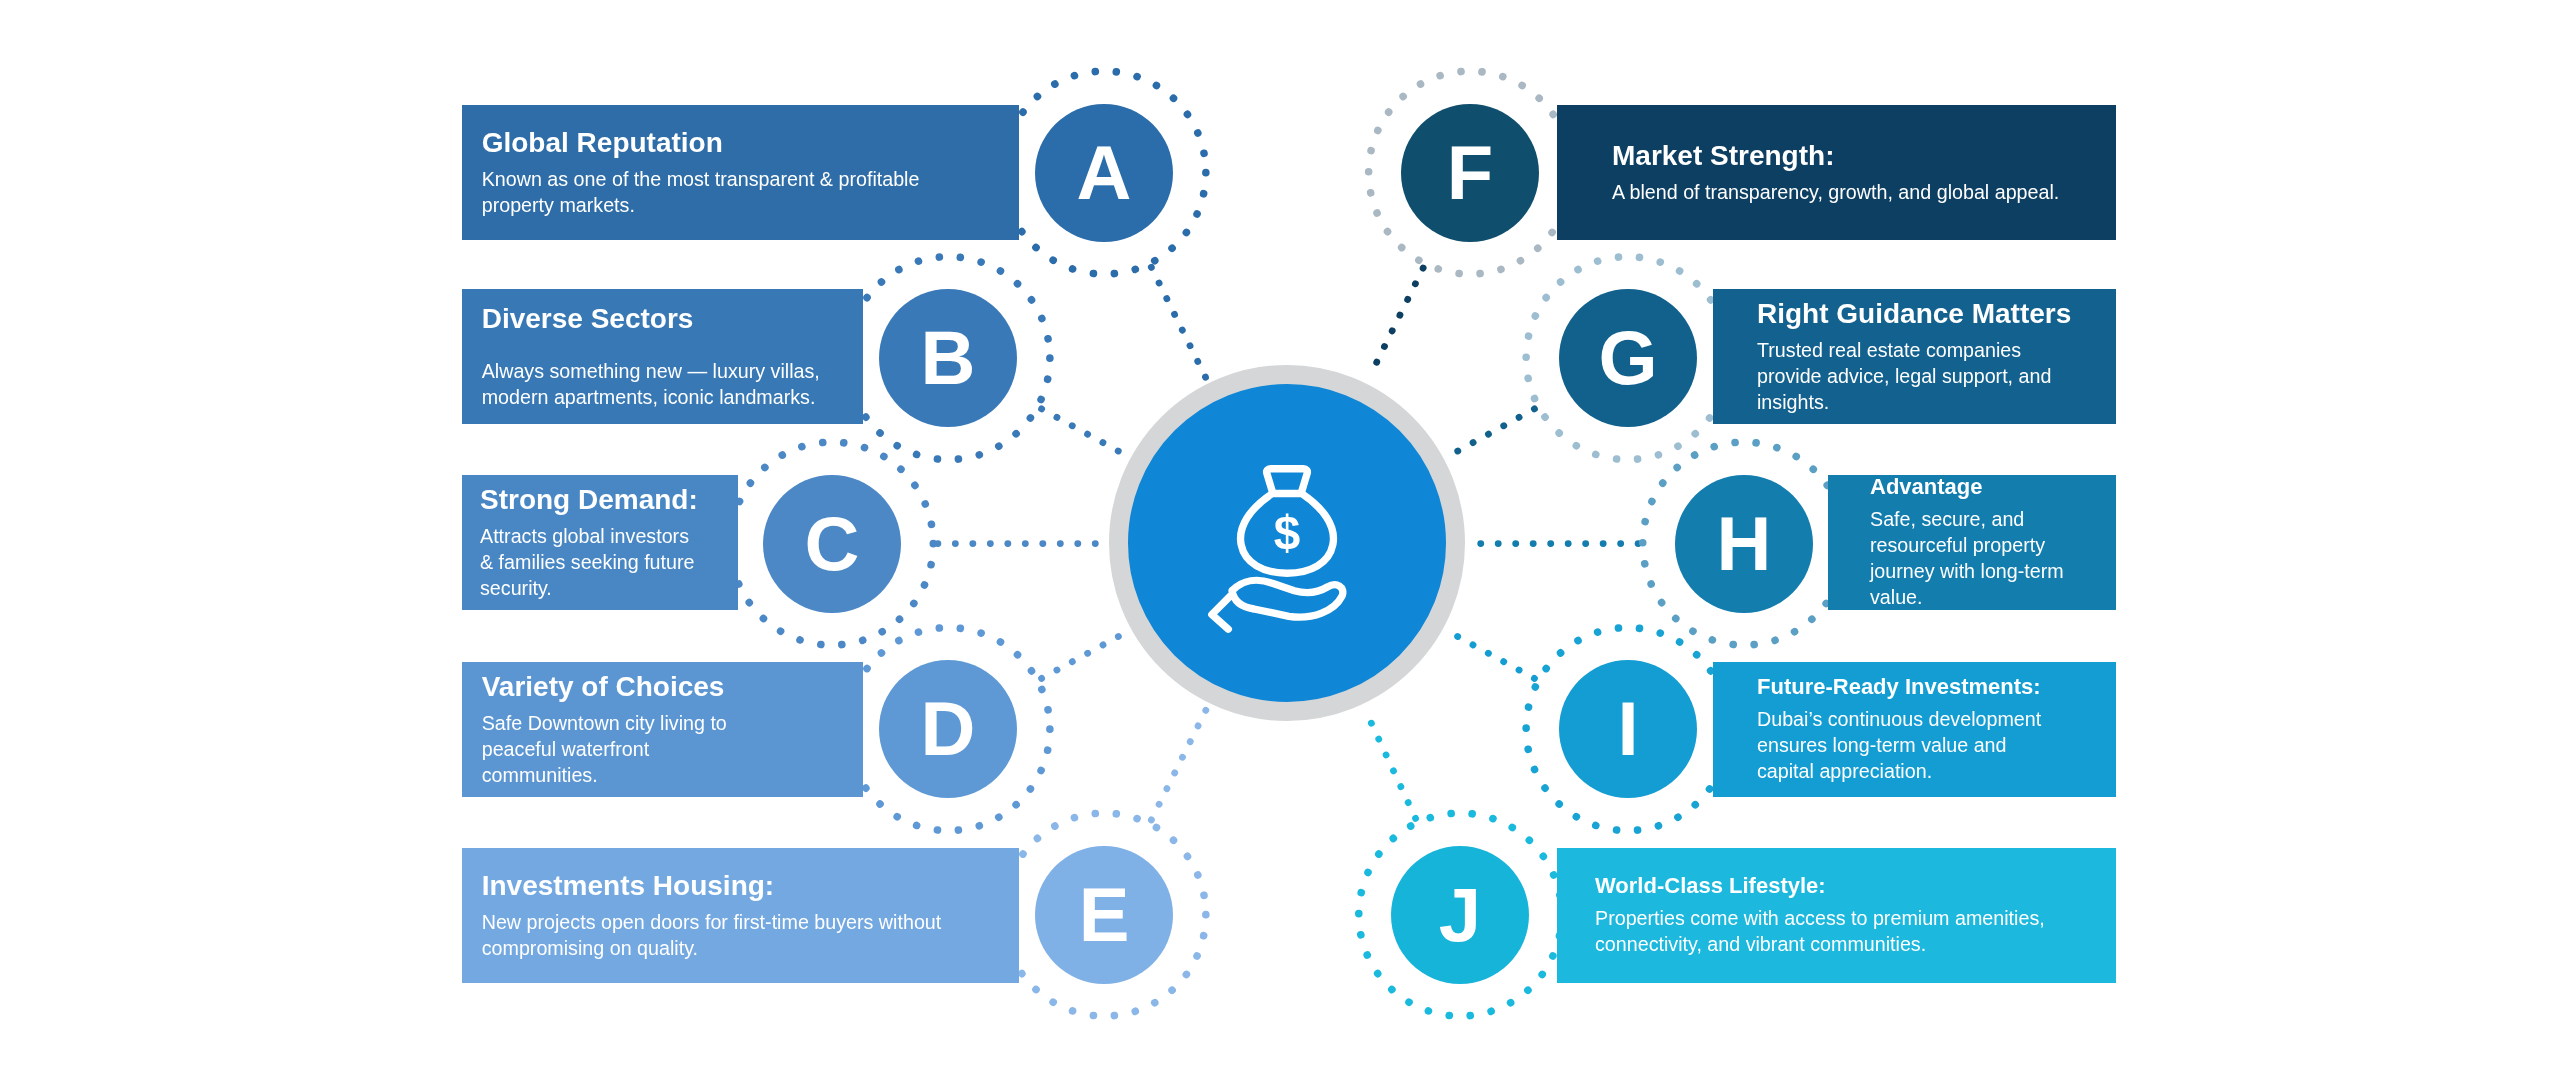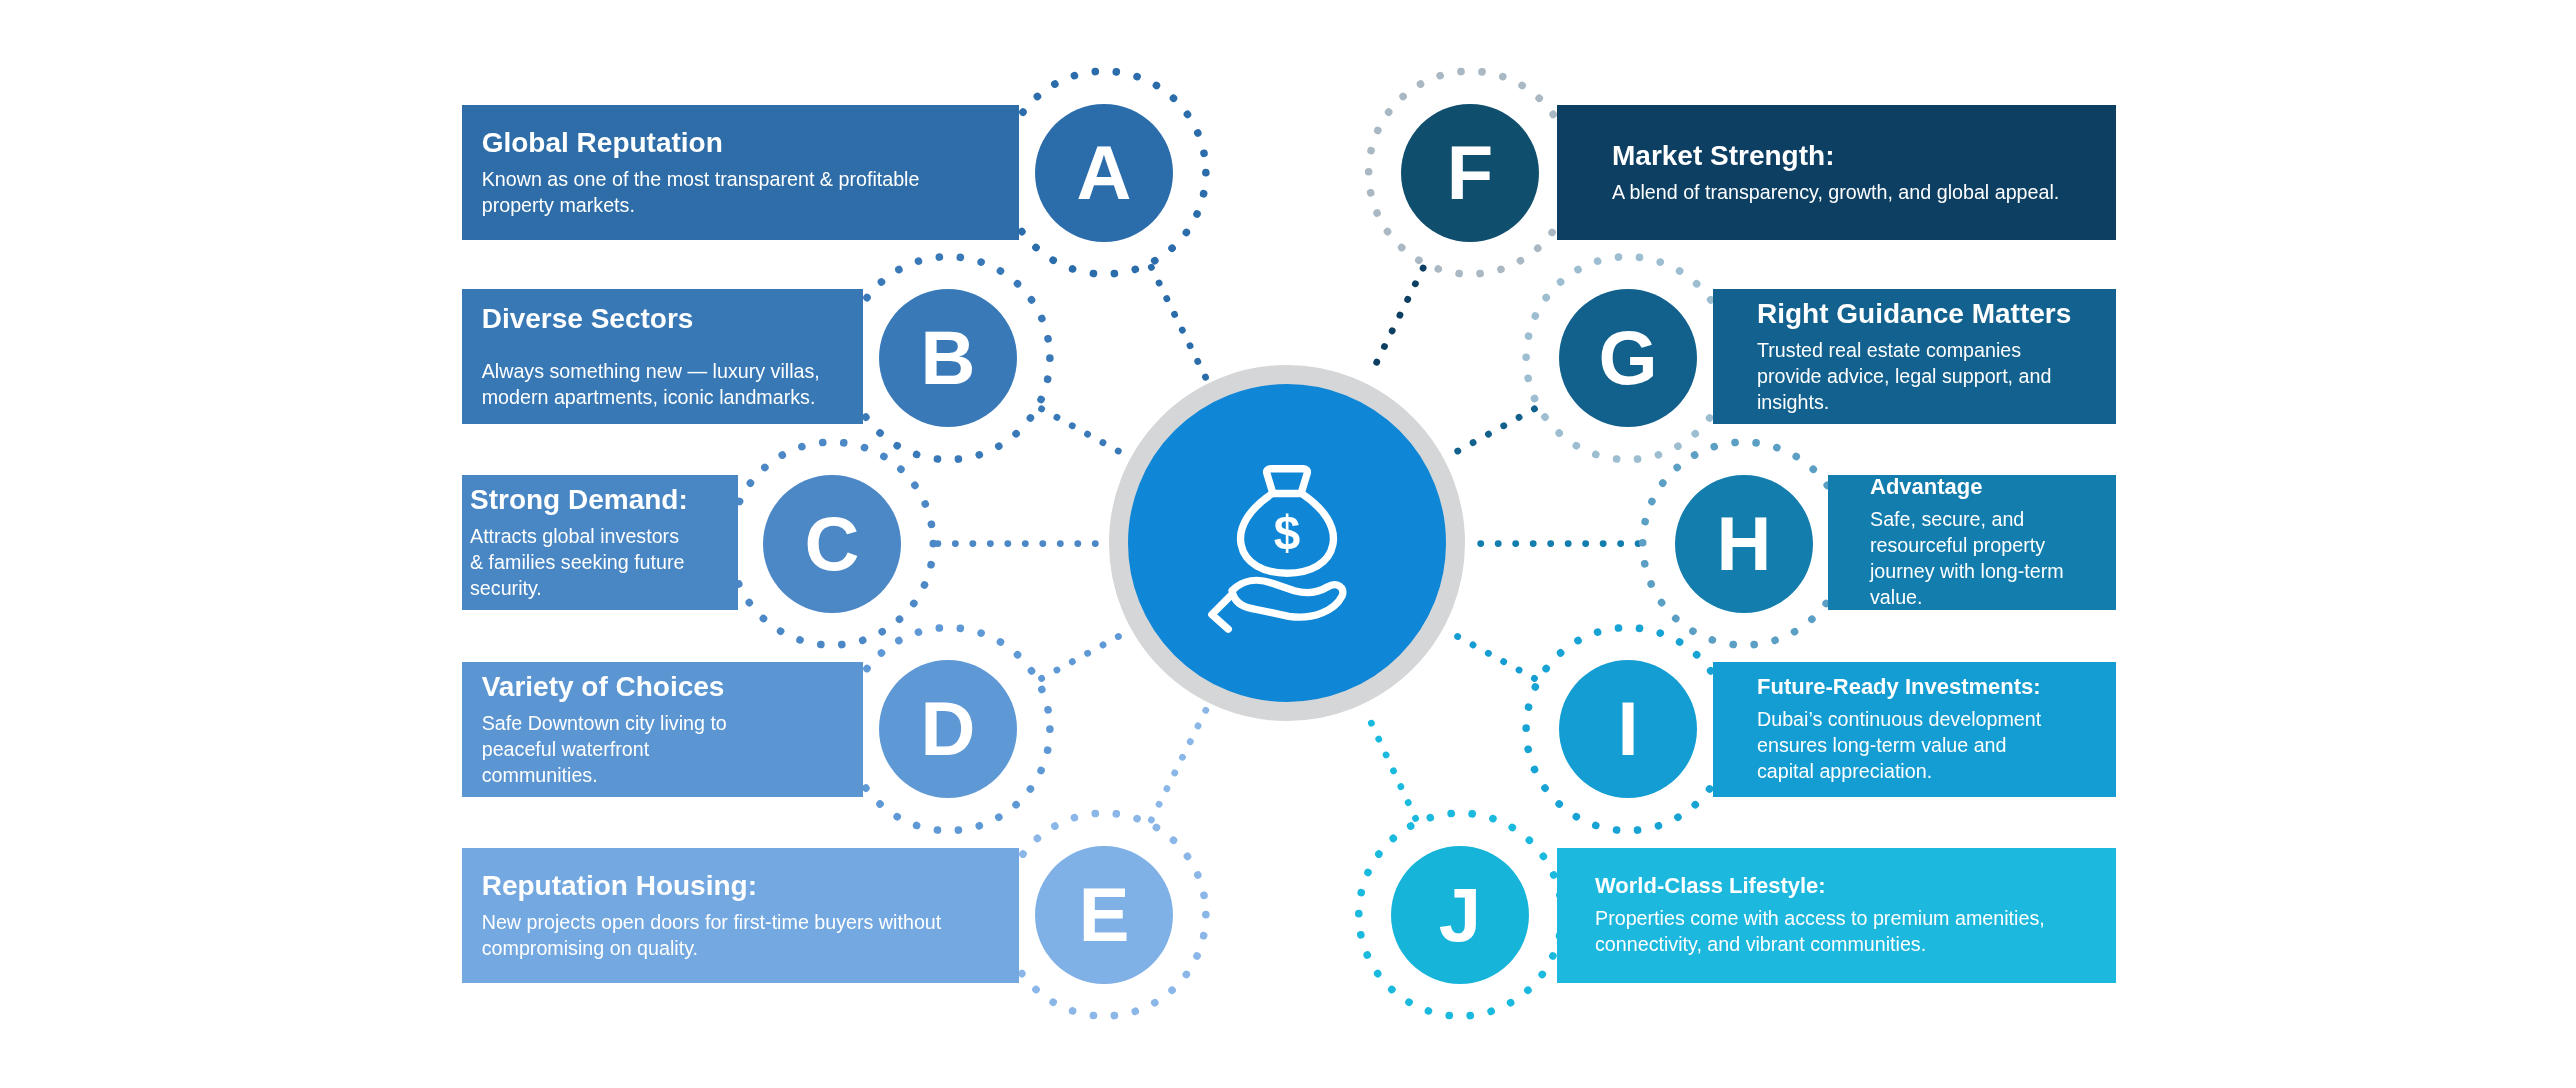--- a/index.html
+++ b/index.html
@@ -104,30 +104,30 @@
   </svg>
 
   <div class="banner" style="left: 462px; top: 105px; width: 557px; padding-left: 19.7px; background-color: rgb(46, 109, 167);">
     <div class="title">Global Reputation</div>
     <div class="body" style="max-width:454px;">Known as one of the most transparent &amp; profitable property markets.</div>
   </div>
   <div class="banner" style="left: 462px; top: 289px; width: 401px; padding-left: 19.7px; background-color: rgb(55, 120, 181); gap: 24px;">
     <div class="title">Diverse Sectors</div>
     <div class="body" style="max-width:356px;">Always something new — luxury villas, modern apartments, iconic landmarks.</div>
   </div>
-  <div class="banner" style="left: 462px; top: 475px; width: 276px; padding-left: 8px; background-color: rgb(72, 134, 196);">
+  <div class="banner" style="left: 462px; top: 475px; width: 276px; padding-left: 18px; background-color: rgb(72, 134, 196);">
     <div class="title">Strong Demand:</div>
     <div class="body" style="max-width:227px;">Attracts global investors &amp; families seeking future security.</div>
   </div>
   <div class="banner" style="left: 462px; top: 662px; width: 401px; padding-left: 19.7px; background-color: rgb(91, 150, 211);">
     <div class="title">Variety of Choices</div>
     <div class="body" style="max-width:261px;">Safe Downtown city living to peaceful waterfront communities.</div>
   </div>
   <div class="banner" style="left: 462px; top: 848px; width: 557px; padding-left: 19.7px; background-color: rgb(116, 168, 225);">
-    <div class="title">Reputation Housing:</div>
+    <div class="title">Investments Housing:</div>
     <div class="body" style="max-width:466px;">New projects open doors for first-time buyers without compromising on quality.</div>
   </div>
 
   <div class="banner" style="left: 1557px; top: 105px; width: 559px; padding-left: 55px; background-color: rgb(13, 63, 99);">
     <div class="title">Market Strength:</div>
     <div class="body">A blend of transparency, growth, and global appeal.</div>
   </div>
   <div class="banner" style="left: 1713px; top: 289px; width: 403px; padding-left: 44px; background-color: rgb(18, 97, 142);">
     <div class="title">Right Guidance Matters</div>
     <div class="body" style="max-width:333px;">Trusted real estate companies provide advice, legal support, and insights.</div>

